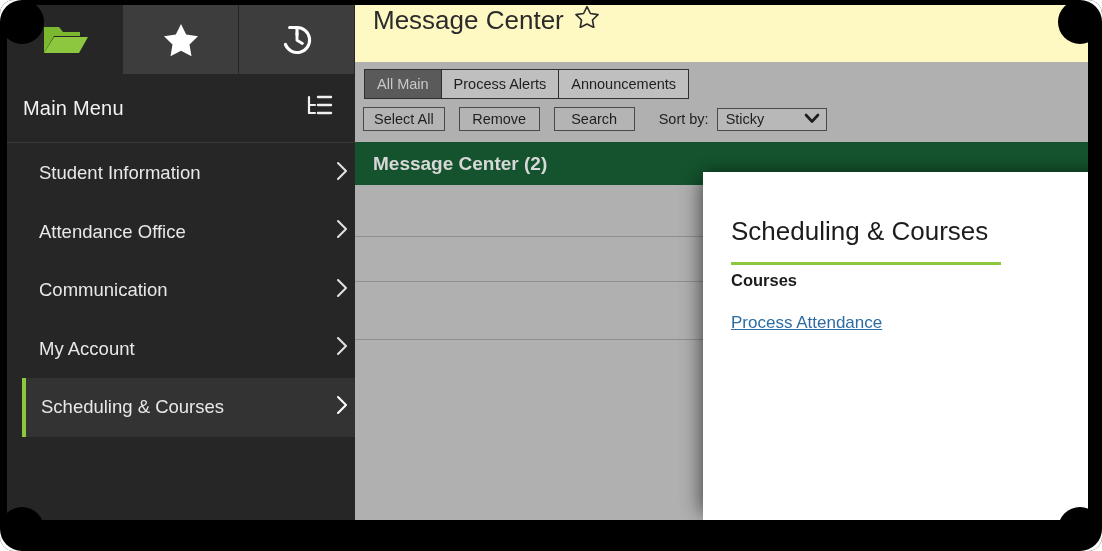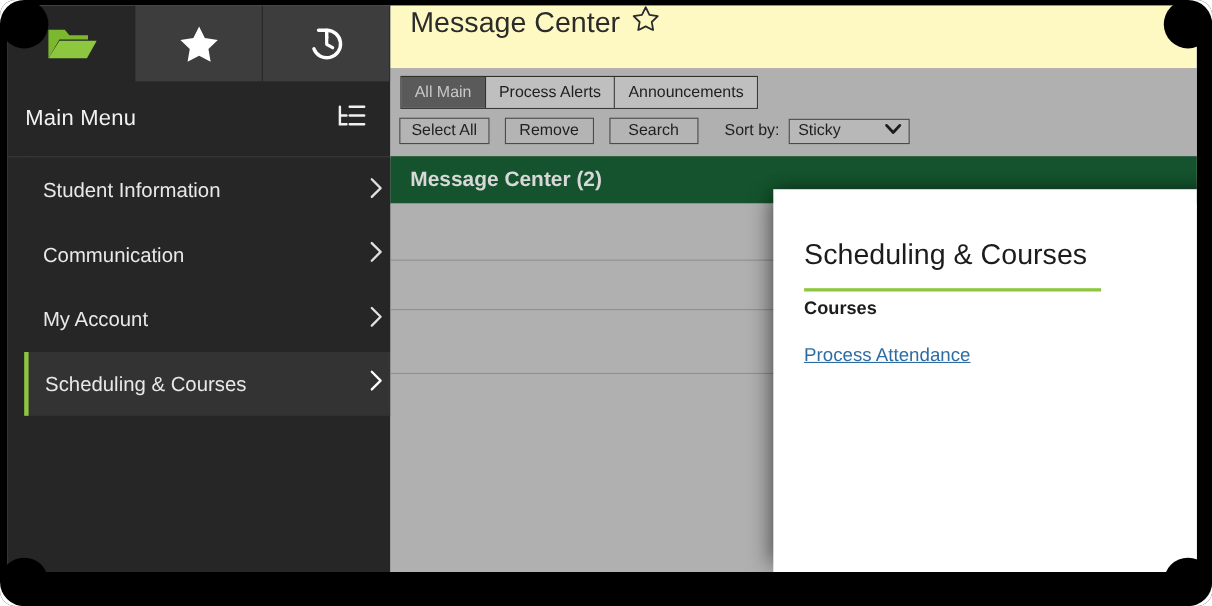--- a/index.html
+++ b/index.html
@@ -340,20 +340,28 @@
 
         <div class="nav-item">
           <span>Student Information</span>
           <span class="nav-chevron">
             <svg width="12" height="20" viewBox="0 0 12 20">
                 <path d="M2 2 L10 10 L2 18" fill="none" stroke="#e0e0e0" stroke-width="2.1" stroke-linecap="round" stroke-linejoin="round"></path>
               </svg>
           </span>
         </div>
 
+        <div class="nav-item">
+          <span>Attendance Office</span>
+          <span class="nav-chevron">
+            <svg width="12" height="20" viewBox="0 0 12 20">
+                <path d="M2 2 L10 10 L2 18" fill="none" stroke="#e0e0e0" stroke-width="2.1" stroke-linecap="round" stroke-linejoin="round"></path>
+              </svg>
+          </span>
+        </div>
 
         <div class="nav-item">
           <span>Communication</span>
           <span class="nav-chevron">
             <svg width="12" height="20" viewBox="0 0 12 20">
                 <path d="M2 2 L10 10 L2 18" fill="none" stroke="#e0e0e0" stroke-width="2.1" stroke-linecap="round" stroke-linejoin="round"></path>
               </svg>
           </span>
         </div>
 

